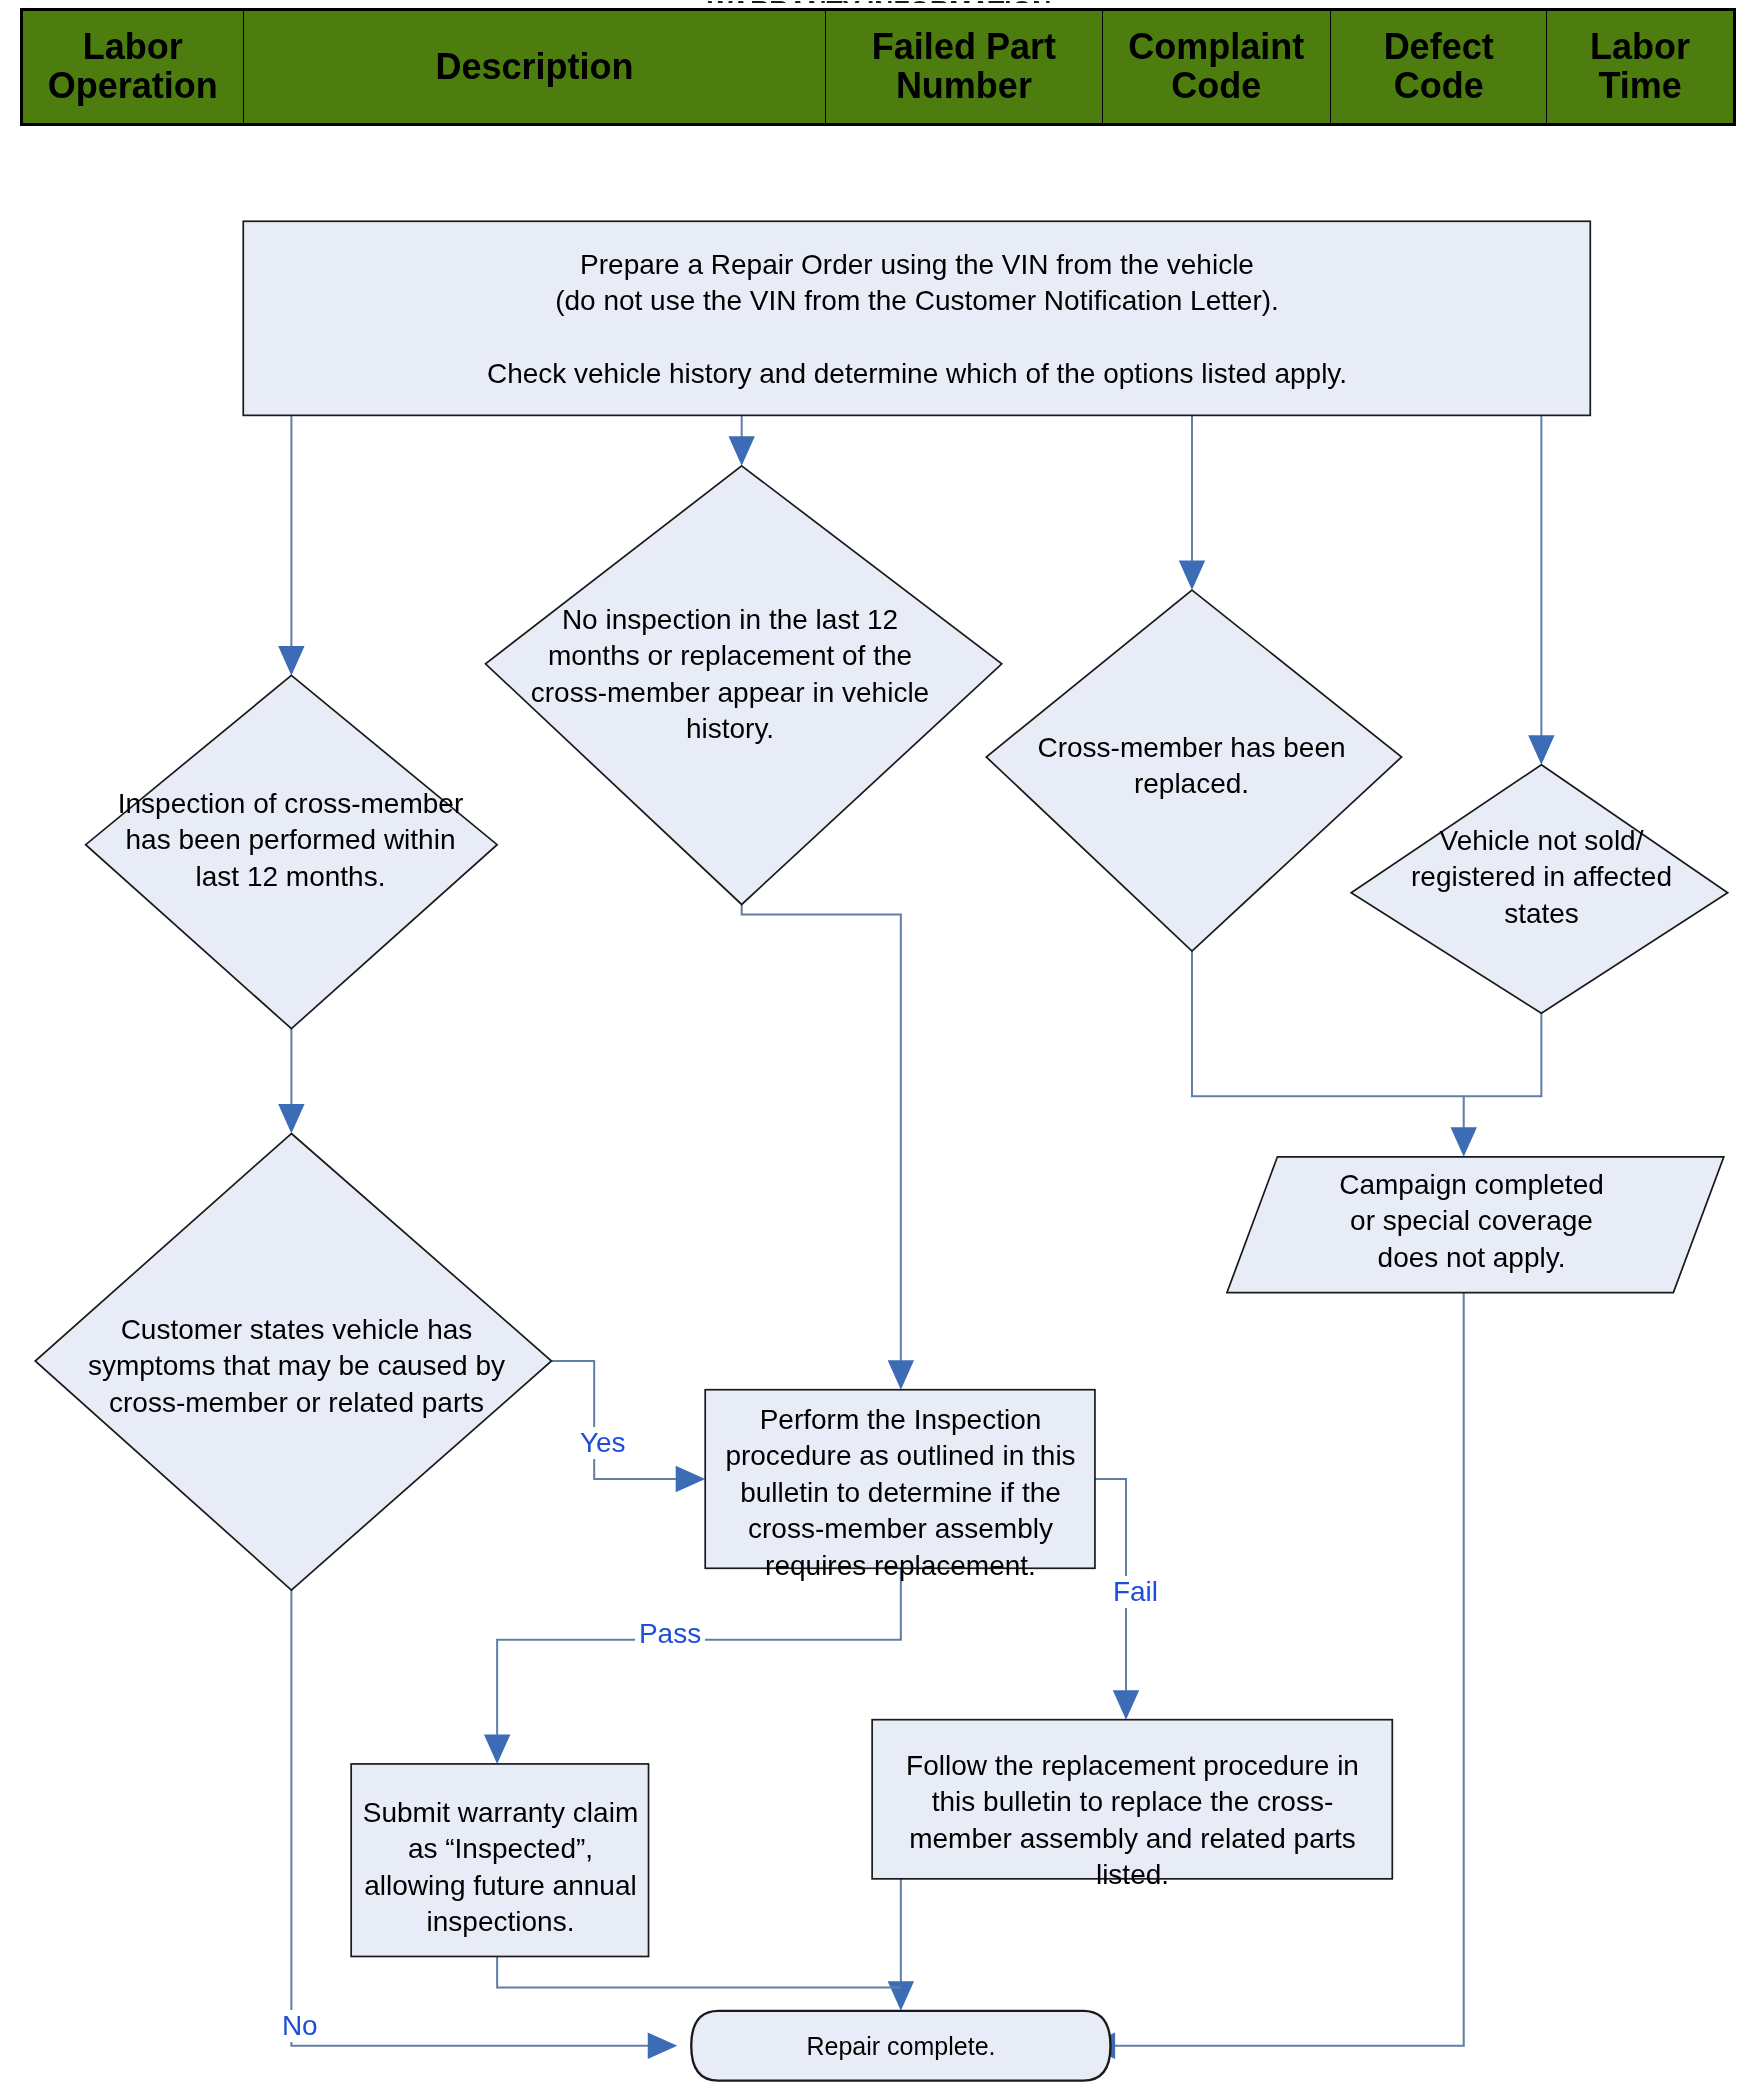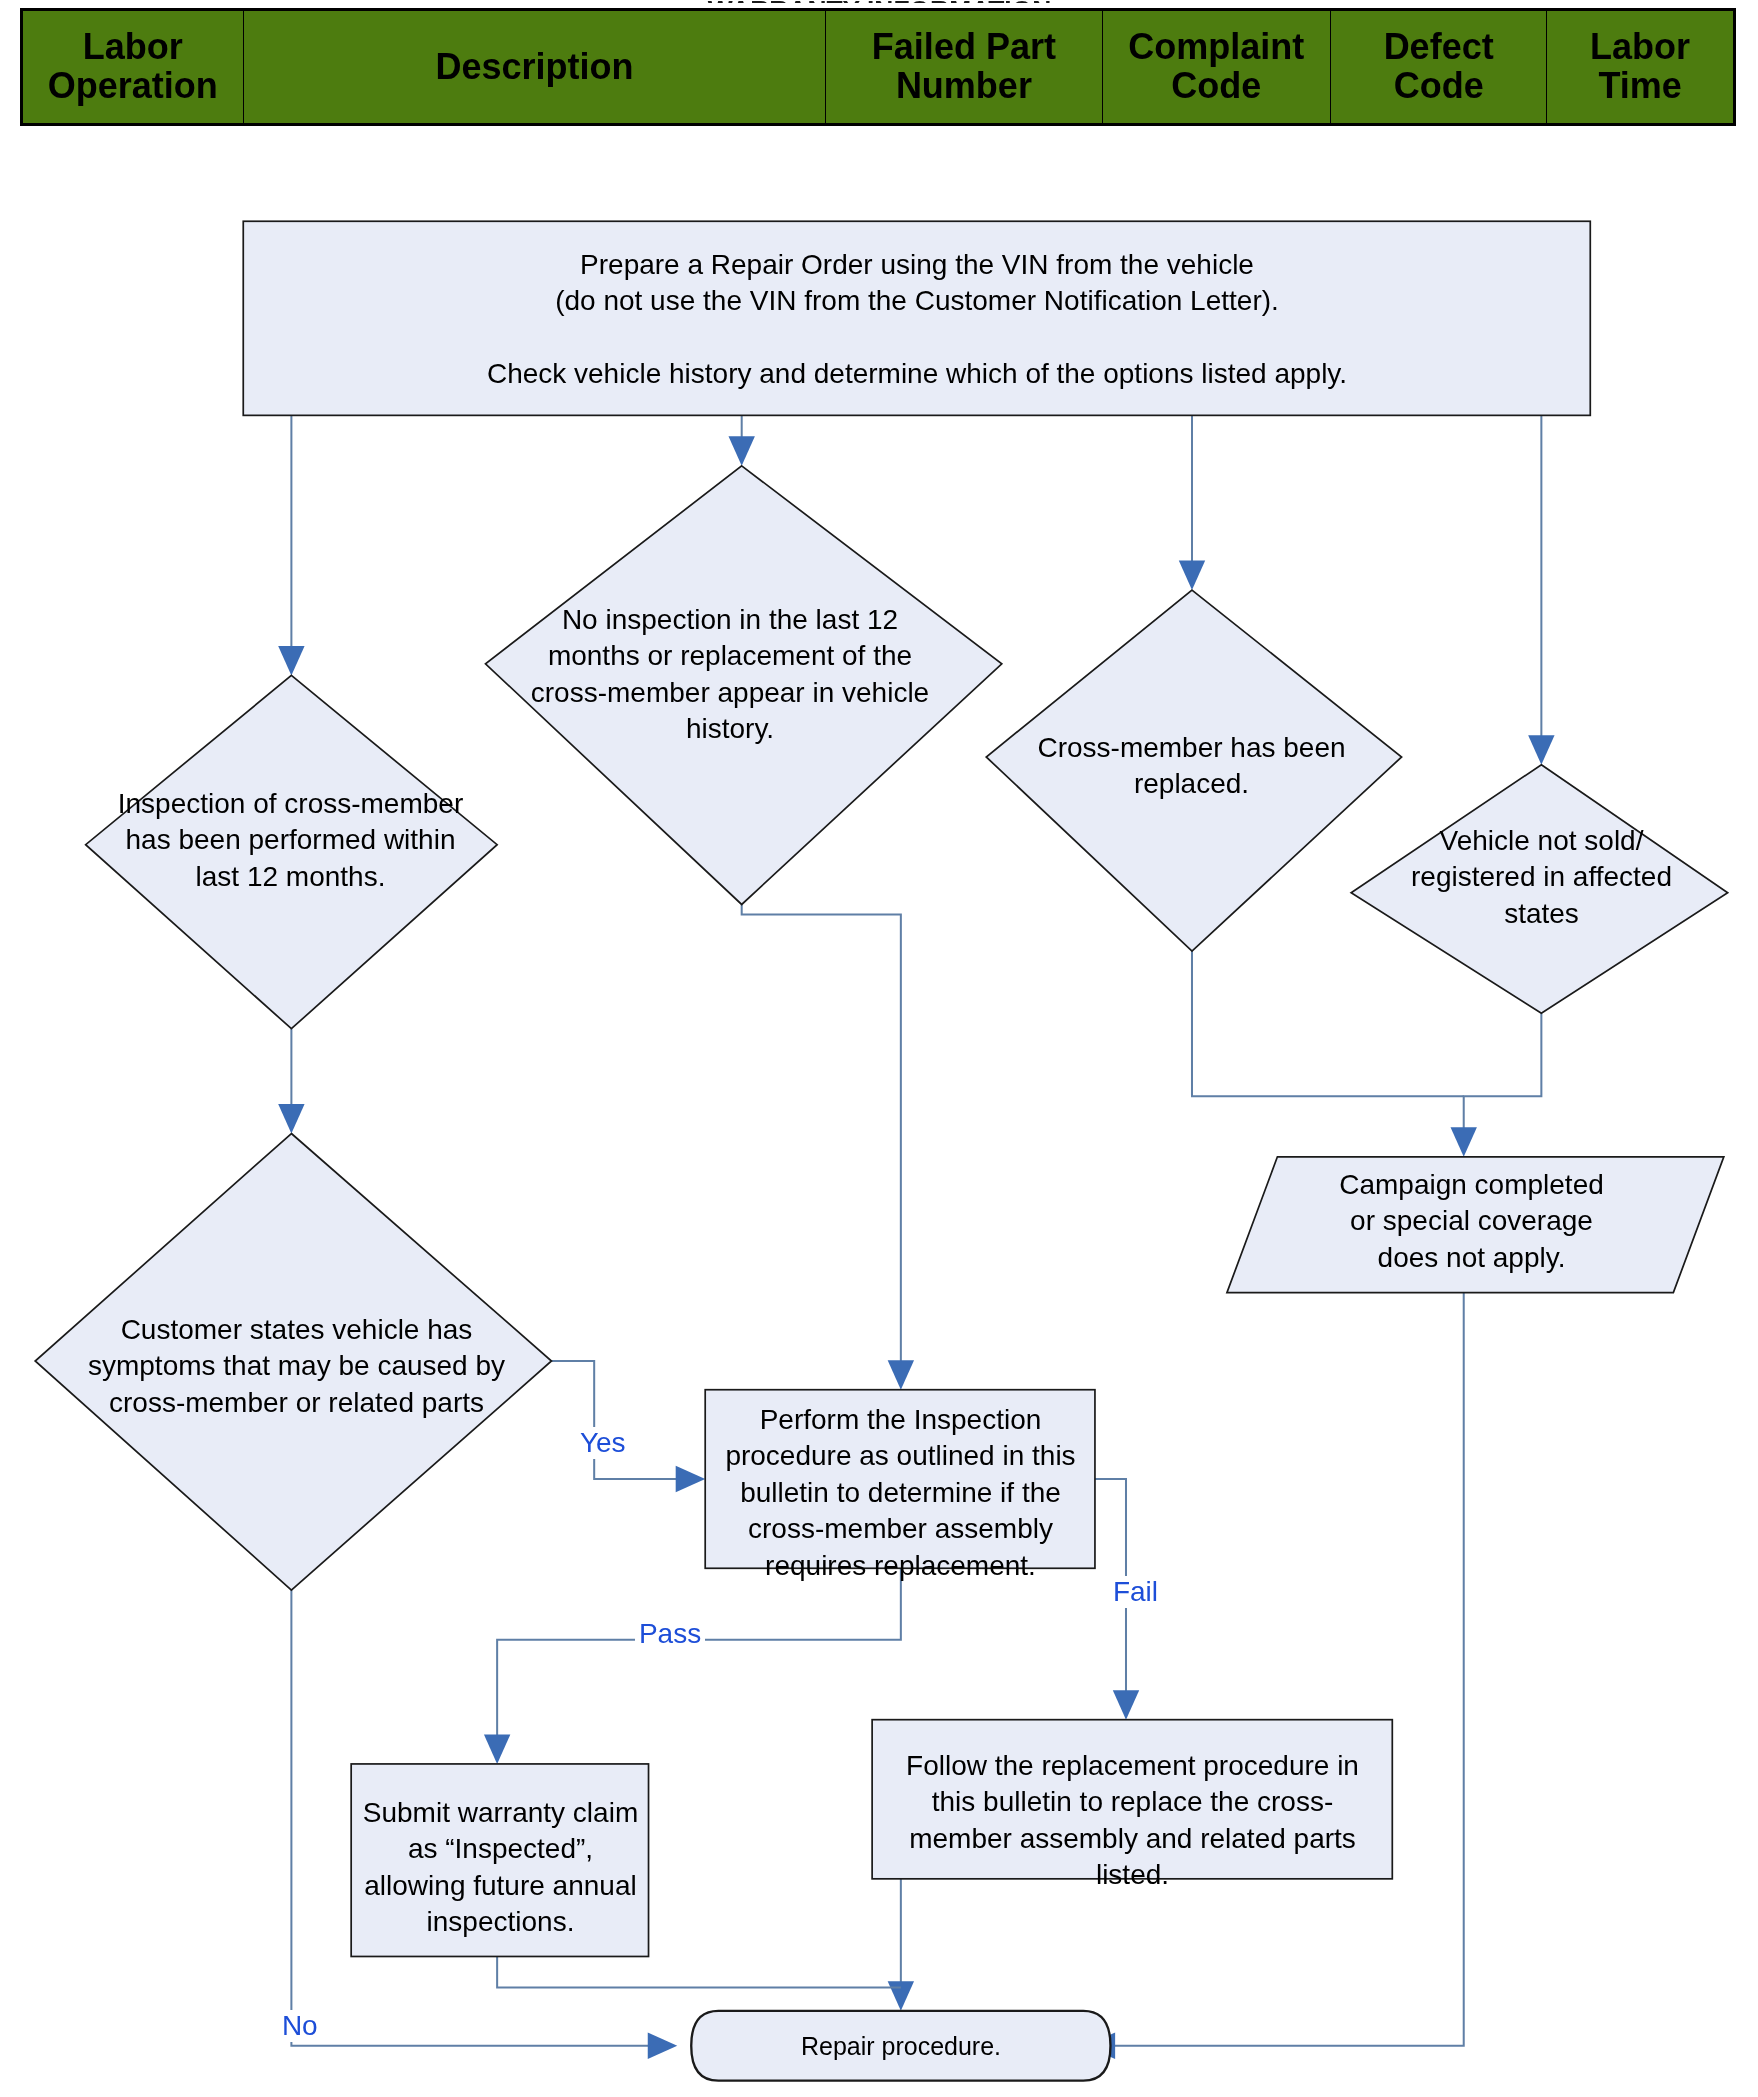--- a/index.html
+++ b/index.html
@@ -211,21 +211,21 @@
   <div class="node-text" style="left:1281px; top:1167px; width:381px;">Campaign completed
 or special coverage
 does not apply.</div>
 
   <div class="node-text" style="left:718px; top:1402px; width:365px;">Perform the Inspection procedure as outlined in this bulletin to determine if the cross-member assembly requires replacement.</div>
 
   <div class="node-text" style="left:357px; top:1795px; width:287px;">Submit warranty claim as “Inspected”, allowing future annual inspections.</div>
 
   <div class="node-text" style="left:881px; top:1748px; width:503px;">Follow the replacement procedure in this bulletin to replace the cross-member assembly and related parts listed.</div>
 
-  <div class="node-text" style="left:699px; top:2030px; width:404px; font-size:25px;">Repair procedure.</div>
+  <div class="node-text" style="left:699px; top:2030px; width:404px; font-size:25px;">Repair complete.</div>
 
   <div class="edge-label" style="left:576px; top:1427px;">Yes</div>
 
   <div class="edge-label" style="left:278px; top:2010px;">No</div>
 
   <div class="edge-label" style="left:635px; top:1618px;">Pass</div>
 
   <div class="edge-label" style="left:1109px; top:1576px;">Fail</div>
 
 </div>

